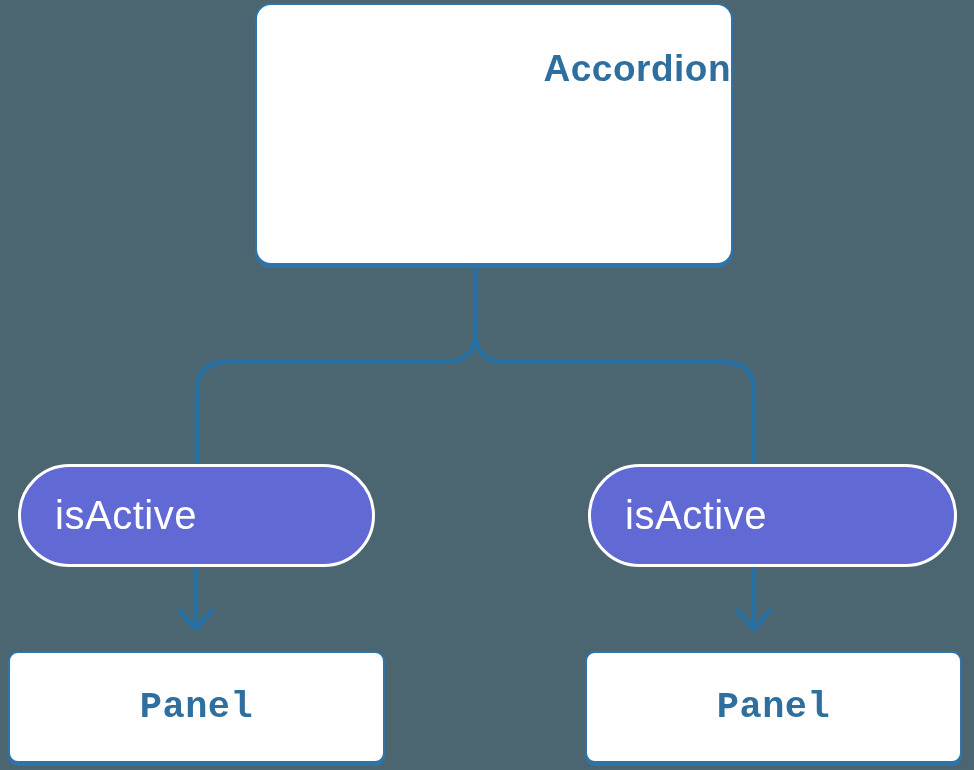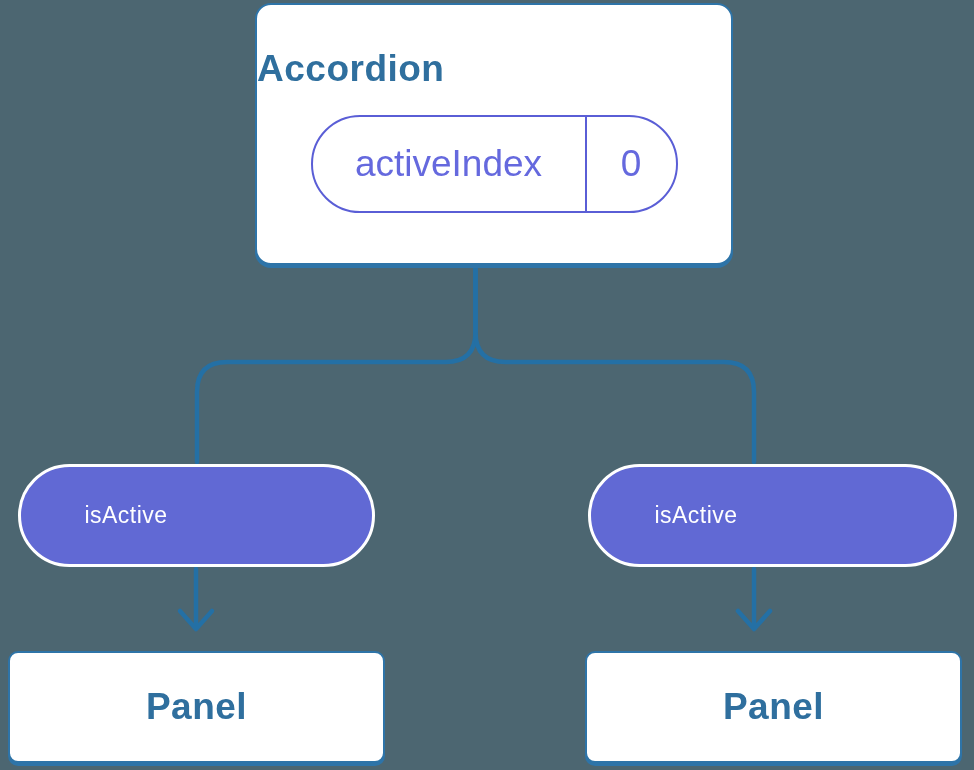--- a/index.html
+++ b/index.html
@@ -20,21 +20,21 @@
   }
   .root-card {
     left: 255px; top: 3px;
     width: 478px; height: 262px;
     border-radius: 16px;
   }
   .node-title {
     color: #2f6f9e;
     font-size: 37px;
     font-weight: 600;
-    text-align: left;
+    text-align: right;
     letter-spacing: 0.5px;
   }
   .root-title {
     margin-top: 42px;
     line-height: 44px;
   }
   .state-pill {
     box-sizing: border-box;
     width: 367px; height: 98px;
     margin: 24px auto 0 auto;
@@ -58,31 +58,31 @@
     height: 103px;
     background: #6169d4;
     border: 3px solid #ffffff;
     border-radius: 60px;
     display: flex;
     overflow: hidden;
   }
   .prop-pill .cell {
     display: flex; align-items: center; justify-content: center;
     color: #ffffff;
-    font-size: 23px;
+    font-size: 40px;
     letter-spacing: 0.5px;
   }
   .prop-pill .cell-name { width: 210px; }
   .prop-pill .cell-value { flex: 1; border-left: 3px solid #ffffff; }
   .pill-left  { left: 18px;  top: 464px; width: 357px; }
   .pill-right { left: 588px; top: 464px; width: 369px; }
 
   .panel-card {
     border-radius: 10px;
-    display: flex; align-items: center; justify-content: center;
+    display: flex; align-items: center; justify-content: center; font-family: Liberation Mono, monospace;
   }
   .panel-left  { left: 8px;   top: 651px; width: 377px; height: 112px; }
   .panel-right { left: 585px; top: 651px; width: 377px; height: 112px; }
 
   .connector-svg {
     position: absolute;
     left: 0; top: 0;
     pointer-events: none;
   }
 </style>
@@ -95,24 +95,20 @@
     <g fill="none" stroke="#2470a5" stroke-width="4.5" stroke-linecap="round" stroke-linejoin="round">
       <path d="M475.5 264 V332 Q475.5 362 445.5 362 H227 Q197 362 197 392 V462"></path>
       <path d="M475.5 264 V332 Q475.5 362 505.5 362 H724 Q754 362 754 392 V462"></path>
       <path d="M196 569 V626 M180 611 L196 629 L212 611"></path>
       <path d="M754 569 V626 M738 611 L754 629 L770 611"></path>
     </g>
   </svg>
 
   <div class="card root-card">
     <div class="node-title root-title">Accordion</div>
-    <div class="state-pill">
-      <div class="cell cell-name">activeIndex</div>
-      <div class="cell cell-value">0</div>
-    </div>
   </div>
 
   <div class="prop-pill pill-left">
     <div class="cell cell-name">isActive</div>
   </div>
 
   <div class="prop-pill pill-right">
     <div class="cell cell-name">isActive</div>
   </div>
 

